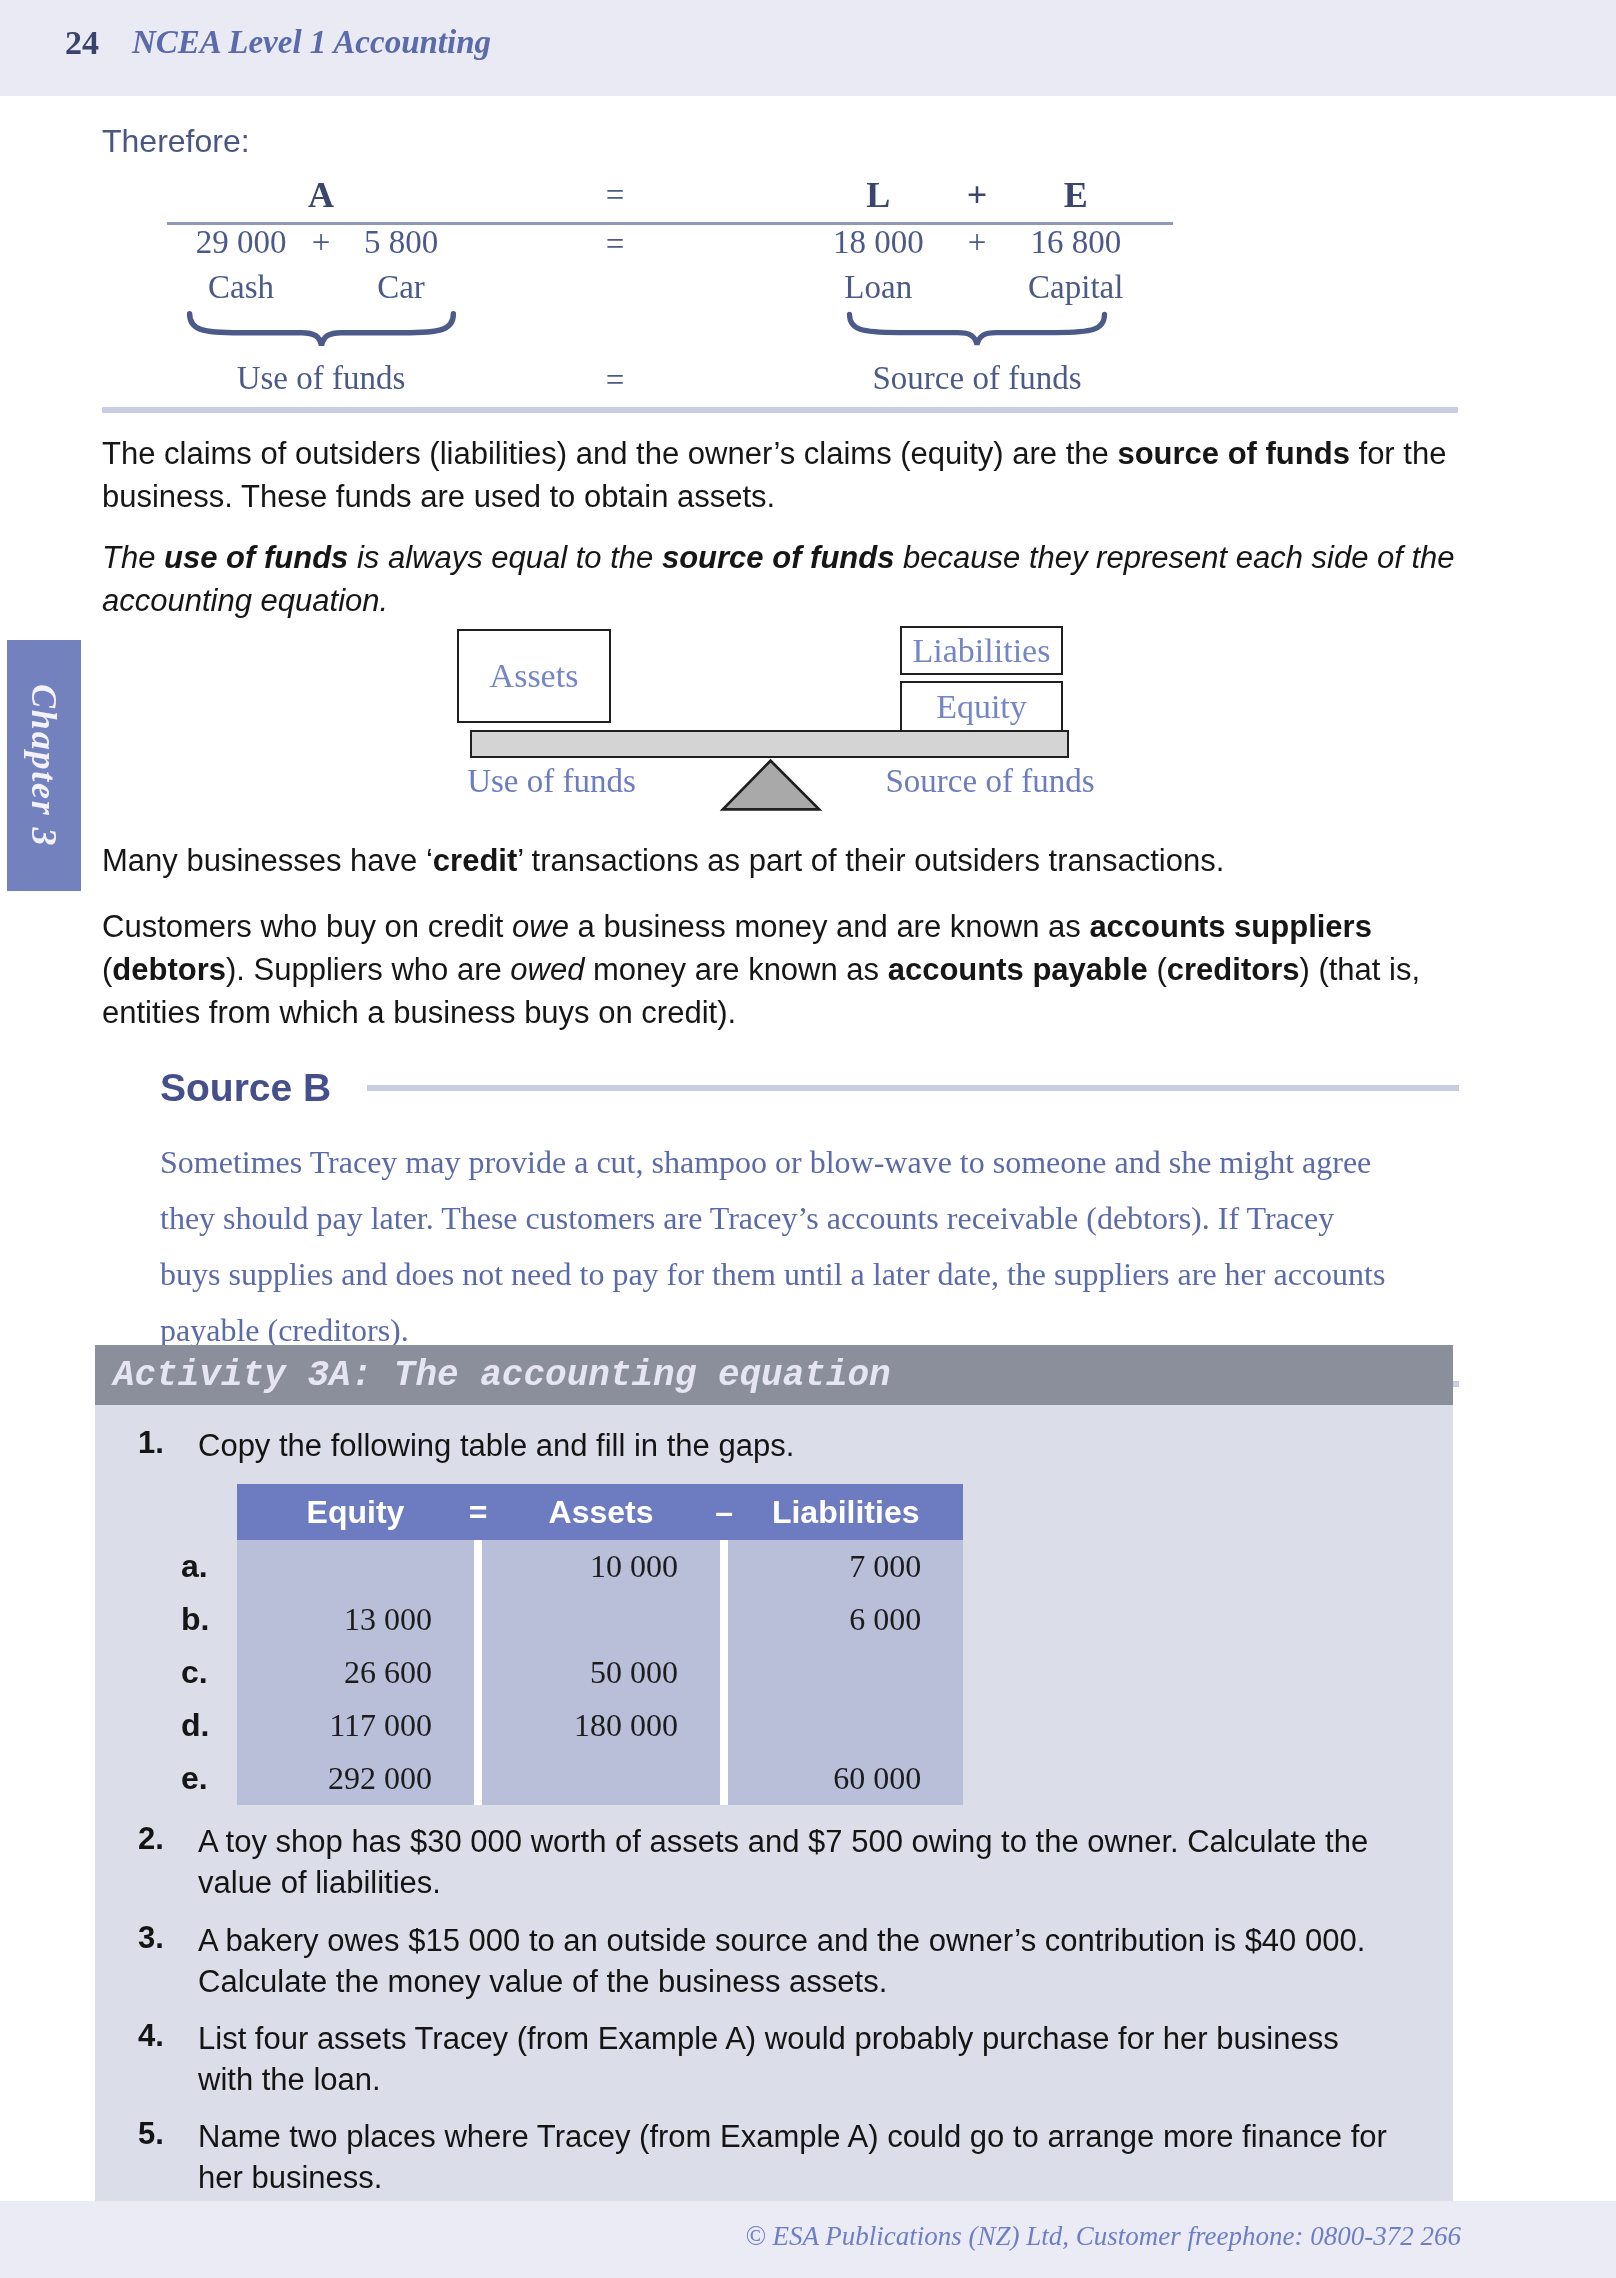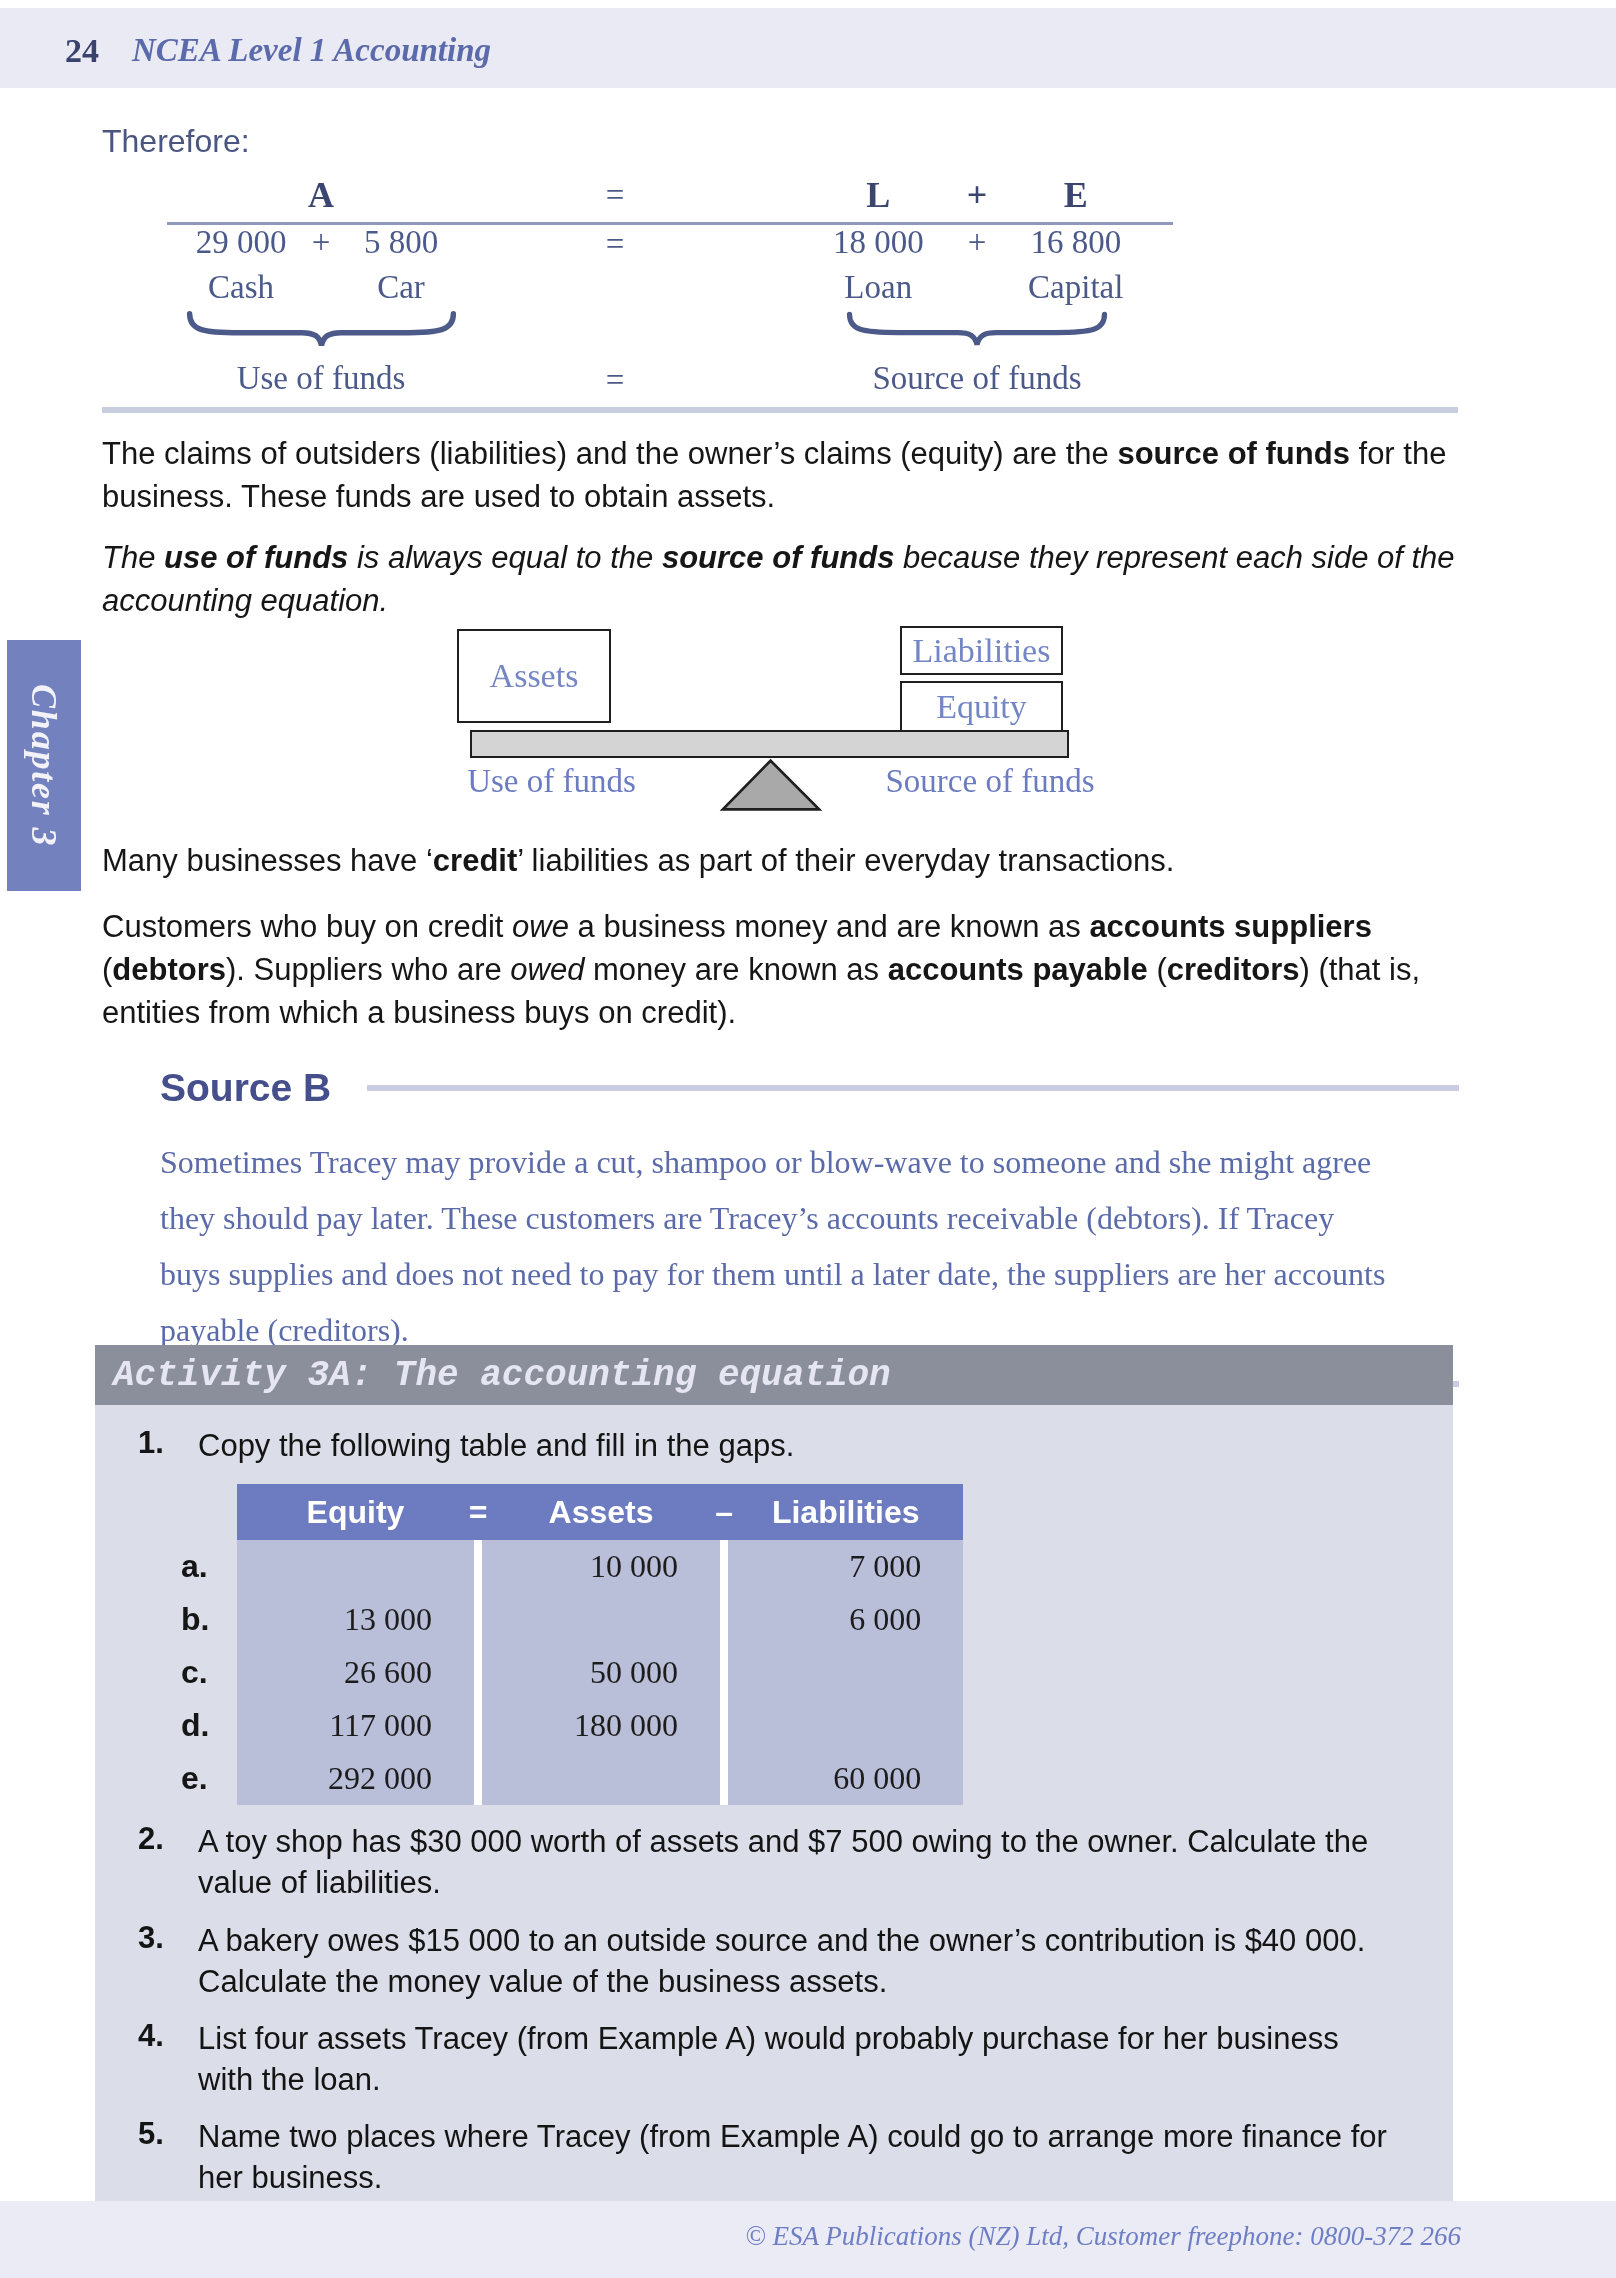--- a/index.html
+++ b/index.html
@@ -1,20 +1,20 @@
 <!DOCTYPE html>
 <html style="font-size:14.5px"><head>
 <meta charset="utf-8">
 <style>
   html,body{margin:0;padding:0;background:#fff;}
   .page{position:relative;width:1617px;height:2279px;background:#ffffff;overflow:hidden;
         font-family:"Liberation Sans",sans-serif;color:#161616;}
 
   
-  .header-band{position:absolute;left:0;top:8px;width:100%;height:80px;background:#e9eaf4;}
+  .header-band{position:absolute;left:0;top:0;width:100%;height:96px;background:#e9eaf4;}
   .page-num{position:absolute;left:65px;top:23.5px;font-family:"Liberation Serif",serif;
             font-weight:bold;font-size:34px;color:#39436e;}
   .book-title{position:absolute;left:132px;top:23.5px;font-family:"Liberation Serif",serif;
               font-weight:bold;font-style:italic;font-size:33px;color:#5a6aaa;}
 
   
   .chapter-tab{position:absolute;left:7.2px;top:640px;width:74px;height:251px;background:#7381bf;
                display:flex;align-items:center;justify-content:center;}
   .chapter-tab span{writing-mode:vertical-rl;font-family:"Liberation Serif",serif;
                     font-style:italic;font-weight:bold;font-size:36px;color:#f2f2f8;letter-spacing:1.8px;}
@@ -178,21 +178,21 @@
     <div class="beam"></div>
     <div class="fulcrum">
       <svg width="104" height="54" viewBox="0 0 115 60">
         <polygon points="57,3 4,57 111,57" fill="#a9a9a9" stroke="#1f1f1f" stroke-width="3"></polygon>
       </svg>
     </div>
     <div class="dlabel use-lbl">Use of funds</div>
     <div class="dlabel source-lbl">Source of funds</div>
   </div>
 
-  <div class="para p3"><span>Many businesses have ‘</span><b>credit</b><span>’ liabilities as part of their everyday transactions.</span></div>
+  <div class="para p3"><span>Many businesses have ‘</span><b>credit</b><span>’ transactions as part of their outsiders transactions.</span></div>
 
   <div class="para p4"><span>Customers who buy on credit </span><i>owe</i><span> a business money and are known as </span><b>accounts suppliers</b><span> (</span><b>debtors</b><span>). Suppliers who are </span><i>owed</i><span> money are known as </span><b>accounts payable</b><span> (</span><b>creditors</b><span>) (that is, entities from which a business buys on credit).</span></div>
 
   <div class="example">
     <div class="ex-head-row">
       <div class="ex-heading">Source B</div>
       <div class="ex-rule"></div>
     </div>
     <div class="ex-body">Sometimes Tracey may provide a cut, shampoo or blow-wave to someone and she might agree they should pay later. These customers are Tracey’s accounts receivable (debtors). If Tracey buys supplies and does not need to pay for them until a later date, the suppliers are her accounts payable (creditors).</div>
     <div class="ex-bottom-rule"></div>

